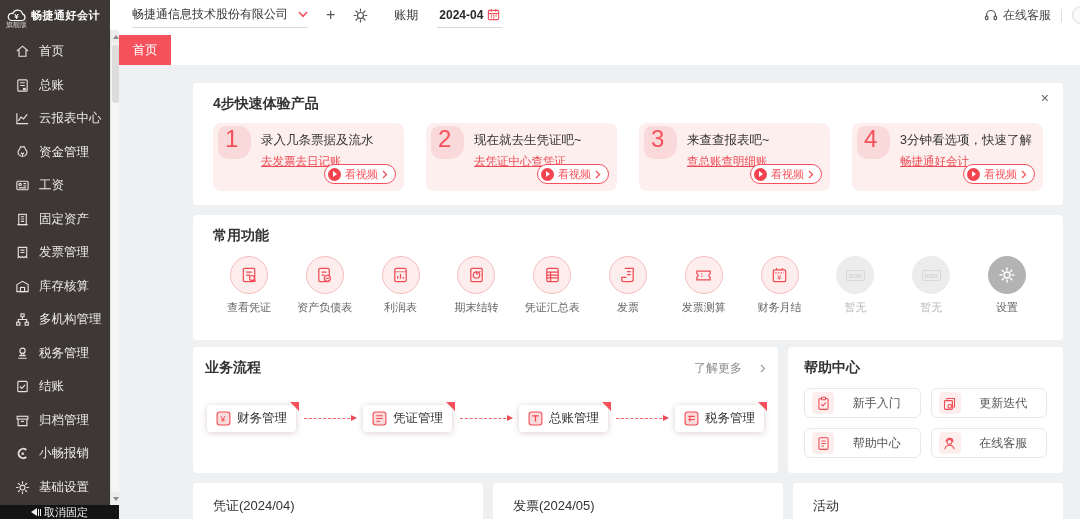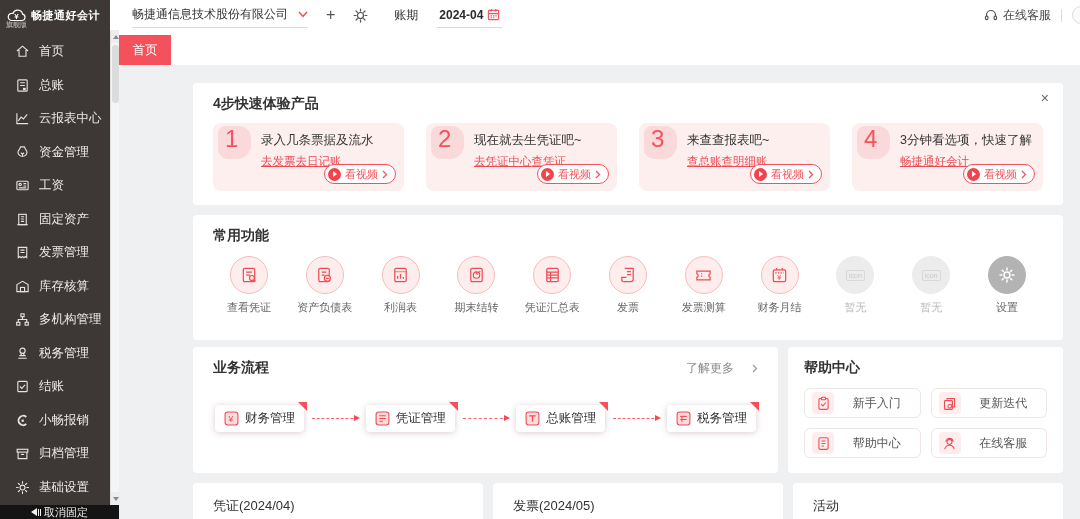--- a/index.html
+++ b/index.html
@@ -70,21 +70,21 @@
   .cf-item { width:72px; display:flex; flex-direction:column; align-items:center; cursor:pointer; }
   .cf-circle { width:38px; height:38px; border-radius:50%; background:#fdeeed; border:1px solid #f6bcbc; display:flex; align-items:center; justify-content:center; }
   .cf-circle.gray { background:#ececec; border-color:#ececec; }
   .cf-circle.dark { background:#b3b3b3; border-color:#b3b3b3; }
   .cf-label { margin-top:6px; font-size:11px; color:#666; white-space:nowrap; }
   .cf-label.dim { color:#bbb; }
   .cf-ph { font-size:7px; color:#c9c9c9; border:1px solid #d8d8d8; border-radius:2px; padding:1px 2px; }
 
   
   .row3 { display:flex; gap:10px; margin-top:7px; }
-  .flowpanel { width:585px; height:126px; padding:12px 20px; }
+  .flowpanel { width:585px; height:126px; padding:12px 12px; }
   .flow-head { display:flex; justify-content:space-between; align-items:center; }
   .more-link { font-size:12px; color:#8a8a8a; display:flex; align-items:center; gap:18px; cursor:pointer; }
   .flow-row { display:flex; align-items:center; margin-top:28px; padding:0 2px; }
   .flow-node { position:relative; background:#fff; border-radius:4px; box-shadow:0 1px 6px rgba(120,60,60,.25); padding:5px 9px; display:flex; align-items:center; gap:6px; font-size:12.5px; color:#333; cursor:pointer; white-space:nowrap; }
   .flow-fold { position:absolute; top:-3px; right:-3px; width:0; height:0; border-top:9px solid #f5515c; border-left:9px solid transparent; }
   .flow-arrow { flex:1; min-width:30px; height:0; border-top:1px dashed #f0666e; margin:0 8px; position:relative; }
   .flow-arrow::after { content:''; position:absolute; right:-2px; top:-4px; border-left:6px solid #ef4b55; border-top:3.5px solid transparent; border-bottom:3.5px solid transparent; }
 
   .helppanel { width:275px; height:126px; padding:12px 16px; }
   .help-grid { display:grid; grid-template-columns:1fr 1fr; gap:10px 10px; margin-top:11px; }
@@ -238,33 +238,33 @@
       <span>税务管理</span>
     </div>
     <div class="side-item">
       <svg width="15" height="15" viewBox="0 0 16 16" fill="none" stroke="#e6e2e1" stroke-width="1.2">
           <rect x="3" y="2.5" width="10" height="11" rx="1"></rect>
           <path d="M5.3 8l2 2 3.4-3.8"></path>
         </svg>
       <span>结账</span>
     </div>
     <div class="side-item">
+      <svg width="15" height="15" viewBox="0 0 16 16" fill="none" stroke="#e6e2e1" stroke-width="1.2">
+          <rect x="2.3" y="3.5" width="11.4" height="3"></rect>
+          <path d="M3.3 6.5V13.5h9.4V6.5"></path>
+          <path d="M6.3 9h3.4"></path>
+        </svg>
+      <span>归档管理</span>
+    </div>
+    <div class="side-item">
       <svg width="15" height="15" viewBox="0 0 16 16" fill="none" stroke="#e6e2e1" stroke-width="2">
           <path d="M12 4.2a5 5 0 1 0 0 7.6"></path>
           <rect x="7" y="7" width="2.4" height="2.4" fill="#e6e2e1" stroke="none"></rect>
         </svg>
       <span>小畅报销</span>
-    </div>
-    <div class="side-item">
-      <svg width="15" height="15" viewBox="0 0 16 16" fill="none" stroke="#e6e2e1" stroke-width="1.2">
-          <rect x="2.3" y="3.5" width="11.4" height="3"></rect>
-          <path d="M3.3 6.5V13.5h9.4V6.5"></path>
-          <path d="M6.3 9h3.4"></path>
-        </svg>
-      <span>归档管理</span>
     </div>
     <div class="side-item">
       <svg width="15" height="15" viewBox="0 0 16 16" fill="none" stroke="#e6e2e1" stroke-width="1.2" stroke-linecap="round">
           <circle cx="8" cy="8" r="2.6"></circle>
           <path d="M8 1.6v1.8M8 12.6v1.8M1.6 8h1.8M12.6 8h1.8M3.5 3.5l1.3 1.3M11.2 11.2l1.3 1.3M3.5 12.5l1.3-1.3M11.2 4.8l1.3-1.3"></path>
         </svg>
       <span>基础设置</span>
     </div>
   </nav>
 

